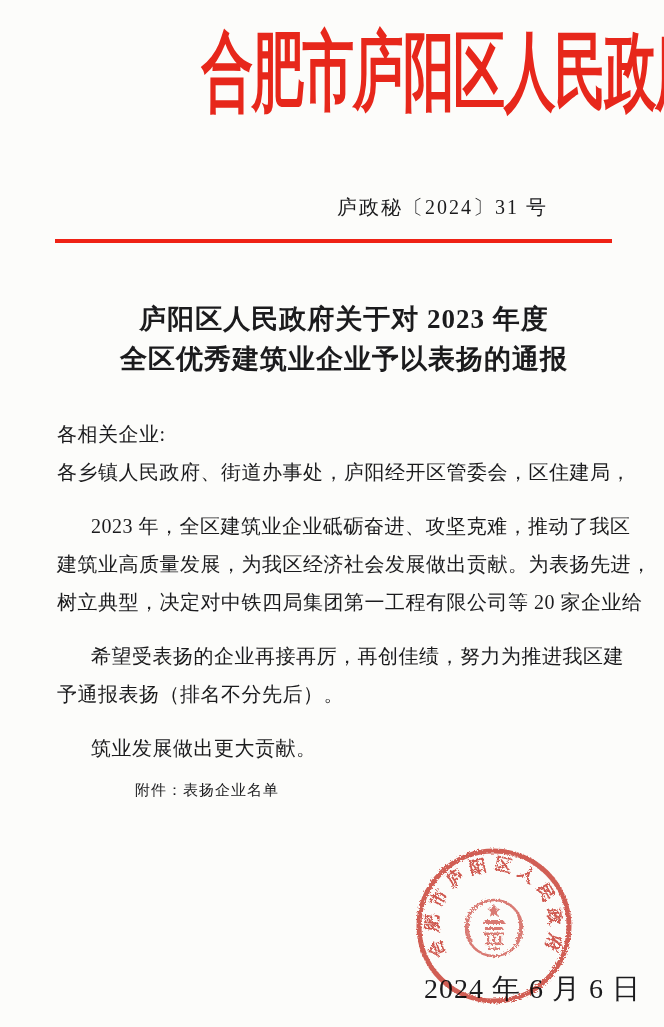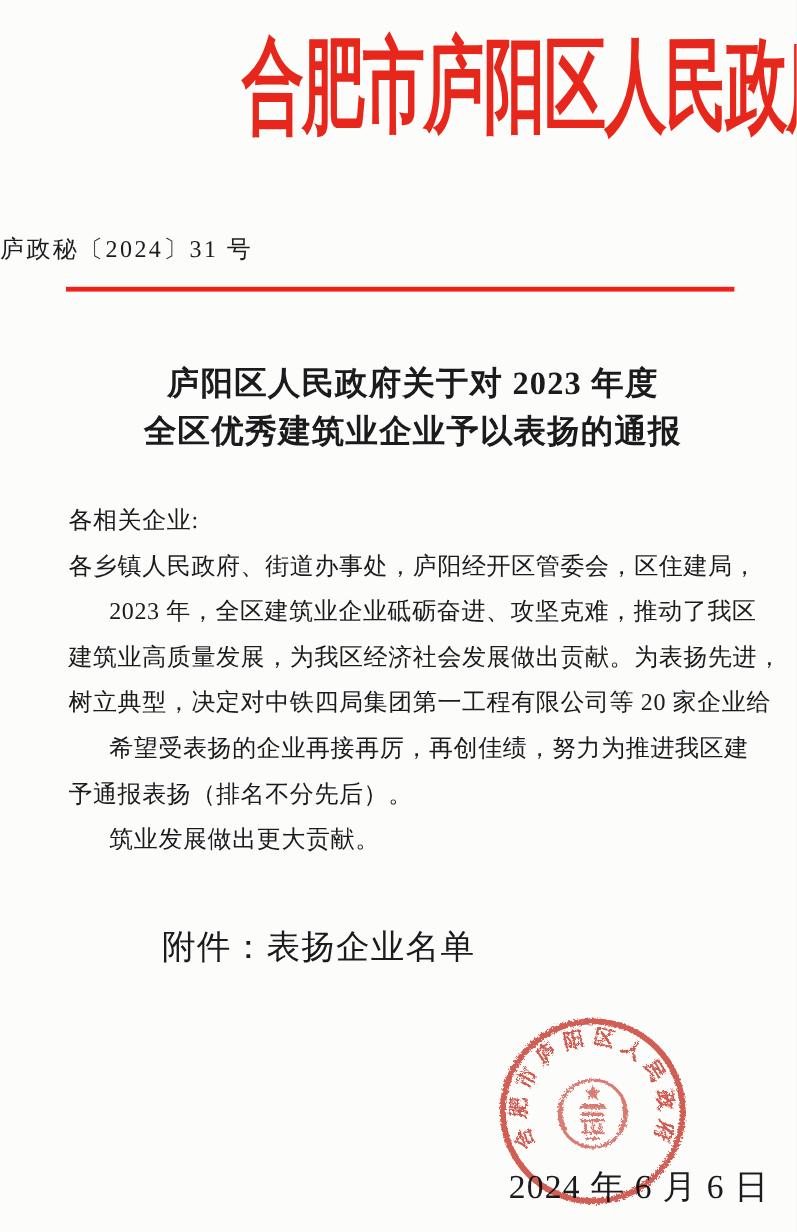--- a/index.html
+++ b/index.html
@@ -31,21 +31,21 @@
     font-weight:bold;
     color:var(--red);
     white-space:nowrap;
     letter-spacing:-2px;
     transform:scaleX(0.60);
     transform-origin:center;
   }
   
   .doc-number{
     position:absolute;top:194px;left:0;width:548px;
-    text-align:left;
+    text-align:right;
     font-size:20px;letter-spacing:2px;
   }
   
   .red-rule{
     position:absolute;top:239px;left:55px;
     width:557px;height:4px;
     background:var(--line-red);
   }
   
   .doc-title{
@@ -56,25 +56,25 @@
     letter-spacing:1px;
   }
   
   .doc-body{
     position:absolute;top:415px;left:57px;width:558px;
     font-size:20px;line-height:38px;
     letter-spacing:0.5px;
   }
   .body-line{white-space:nowrap;}
   .just{text-align:justify;text-align-last:justify;}
-  .indent{text-indent:34px;}
+  .indent{text-indent:34px;margin-top:16px;}
   
   .attachment-line{
     position:absolute;top:771px;left:135px;
-    font-size:28px;line-height:38px;letter-spacing:1px;
+    font-size:15px;line-height:38px;letter-spacing:1px;
   }
   
   .doc-date{
     position:absolute;top:970px;left:424px;
     font-size:28px;letter-spacing:1px;
     z-index:2;
   }
   
   .seal-wrap{
     position:absolute;left:412px;top:844px;

